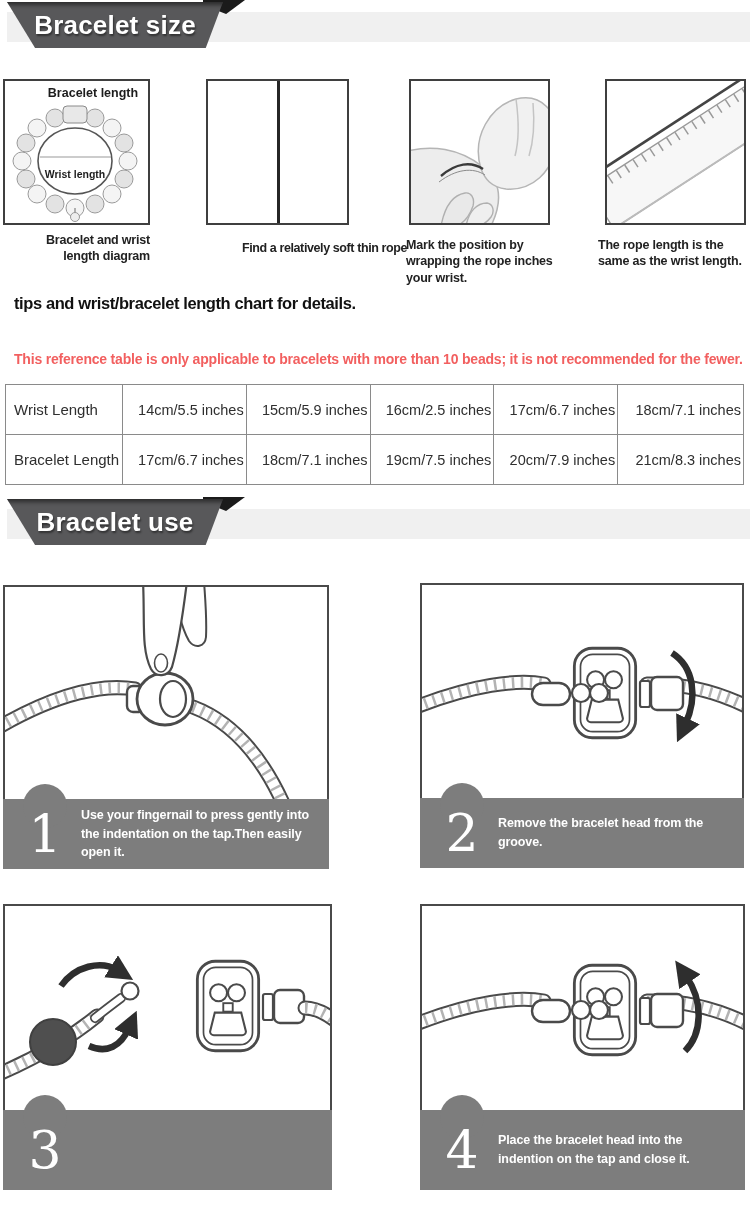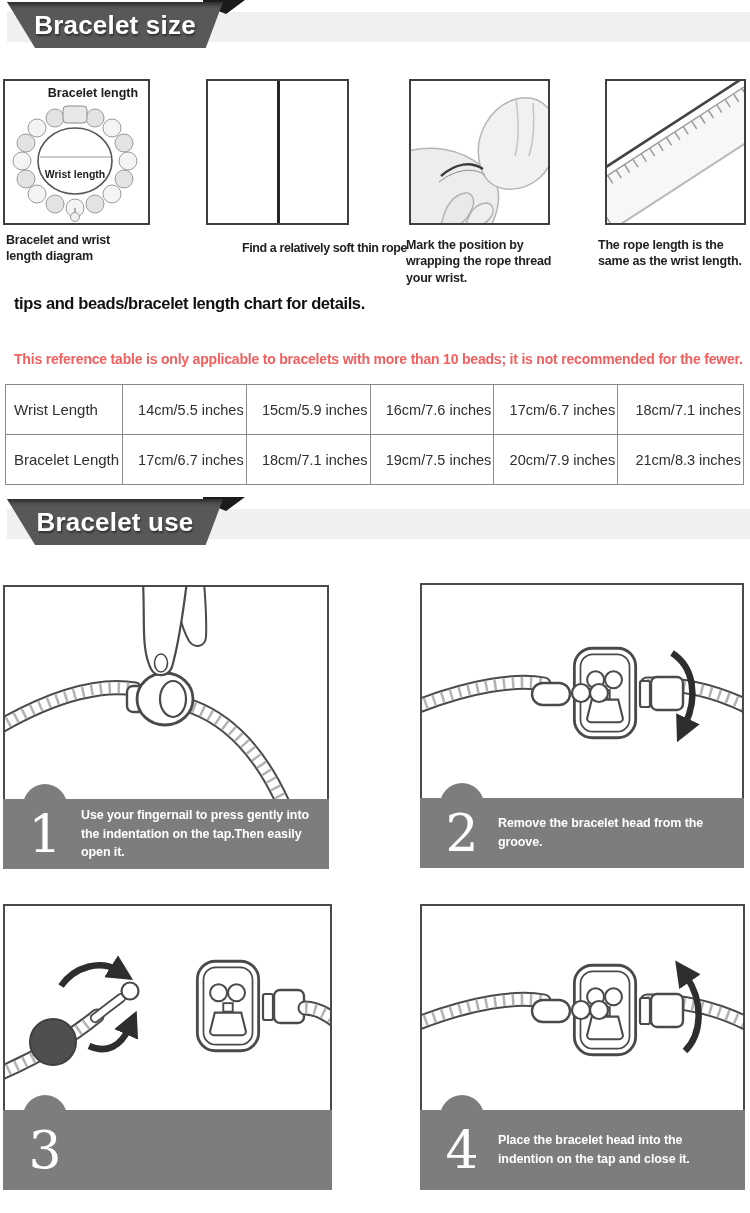--- a/index.html
+++ b/index.html
@@ -14,21 +14,21 @@
   .ribbon{position:absolute;left:0;top:2px;width:216px;height:46px;background:var(--ribbon);
           clip-path:polygon(0 0,100% 0,92% 100%,13% 100%);
           box-shadow:inset 0 5px 4px -2px rgba(0,0,0,.5);
           display:flex;align-items:center;justify-content:center;}
   .ribbon span{color:#fff;font-weight:bold;font-size:26px;letter-spacing:.2px;
                text-shadow:1px 2px 2px rgba(0,0,0,.45);}
 
   
   .photo-box{position:absolute;border:2px solid #3f3f3f;background:#fff;box-sizing:border-box;}
   .caption{position:absolute;font-weight:bold;font-size:12.5px;line-height:1.3;color:#222;letter-spacing:-.2px;}
-  .caption.center{text-align:left;}
+  .caption.center{text-align:right;}
   .rope-line{position:absolute;left:50%;top:0;bottom:0;width:3px;margin-left:-1px;background:#262626;}
 
   
   .intro{position:absolute;left:14px;top:292px;width:728px;font-weight:bold;font-size:16.5px;
          letter-spacing:-.4px;line-height:1.45;color:#111;}
   .note{position:absolute;left:14px;top:351px;width:730px;font-weight:bold;font-size:14px;
         letter-spacing:-.2px;color:var(--red);}
 
   
   table.size{position:absolute;left:5px;top:384px;width:739px;border-collapse:collapse;
@@ -138,48 +138,48 @@
 
   <div class="caption center" style="left:6px;top:232px;width:144px;">
     <div>Bracelet and wrist</div>
     <div>length diagram</div>
   </div>
   <div class="caption" style="left:196px;top:240px;white-space:nowrap;letter-spacing:-.4px;padding-left:46px;">
     <div>Find a relatively soft thin rope</div>
   </div>
   <div class="caption" style="left:406px;top:237px;width:160px;">
     <div>Mark the position by</div>
-    <div>wrapping the rope thread</div>
+    <div>wrapping the rope inches</div>
     <div>your wrist.</div>
   </div>
   <div class="caption" style="left:598px;top:237px;width:160px;">
     <div>The rope length is the</div>
     <div>same as the wrist length.</div>
   </div>
 
   <div class="intro">
-    <div>tips and beads/bracelet length chart for details.</div>
+    <div>tips and wrist/bracelet length chart for details.</div>
   </div>
   <div class="note">This reference table is only applicable to bracelets with more than 10 beads; it is not recommended for the fewer.</div>
 
   <table class="size">
     <colgroup>
         <col style="width:117px">
         <col style="width:124px">
         <col style="width:124px">
         <col style="width:124px">
         <col style="width:124px">
         <col style="width:126px">
       </colgroup>
     <tbody>
         <tr>
       <td class="rowhdr">Wrist Length</td>
       <td>14cm/5.5 inches</td>
       <td>15cm/5.9 inches</td>
-      <td>16cm/7.6 inches</td>
+      <td>16cm/2.5 inches</td>
       <td>17cm/6.7 inches</td>
       <td>18cm/7.1 inches</td>
     </tr>
     <tr>
       <td class="rowhdr">Bracelet Length</td>
       <td>17cm/6.7 inches</td>
       <td>18cm/7.1 inches</td>
       <td>19cm/7.5 inches</td>
       <td>20cm/7.9 inches</td>
       <td>21cm/8.3 inches</td>

